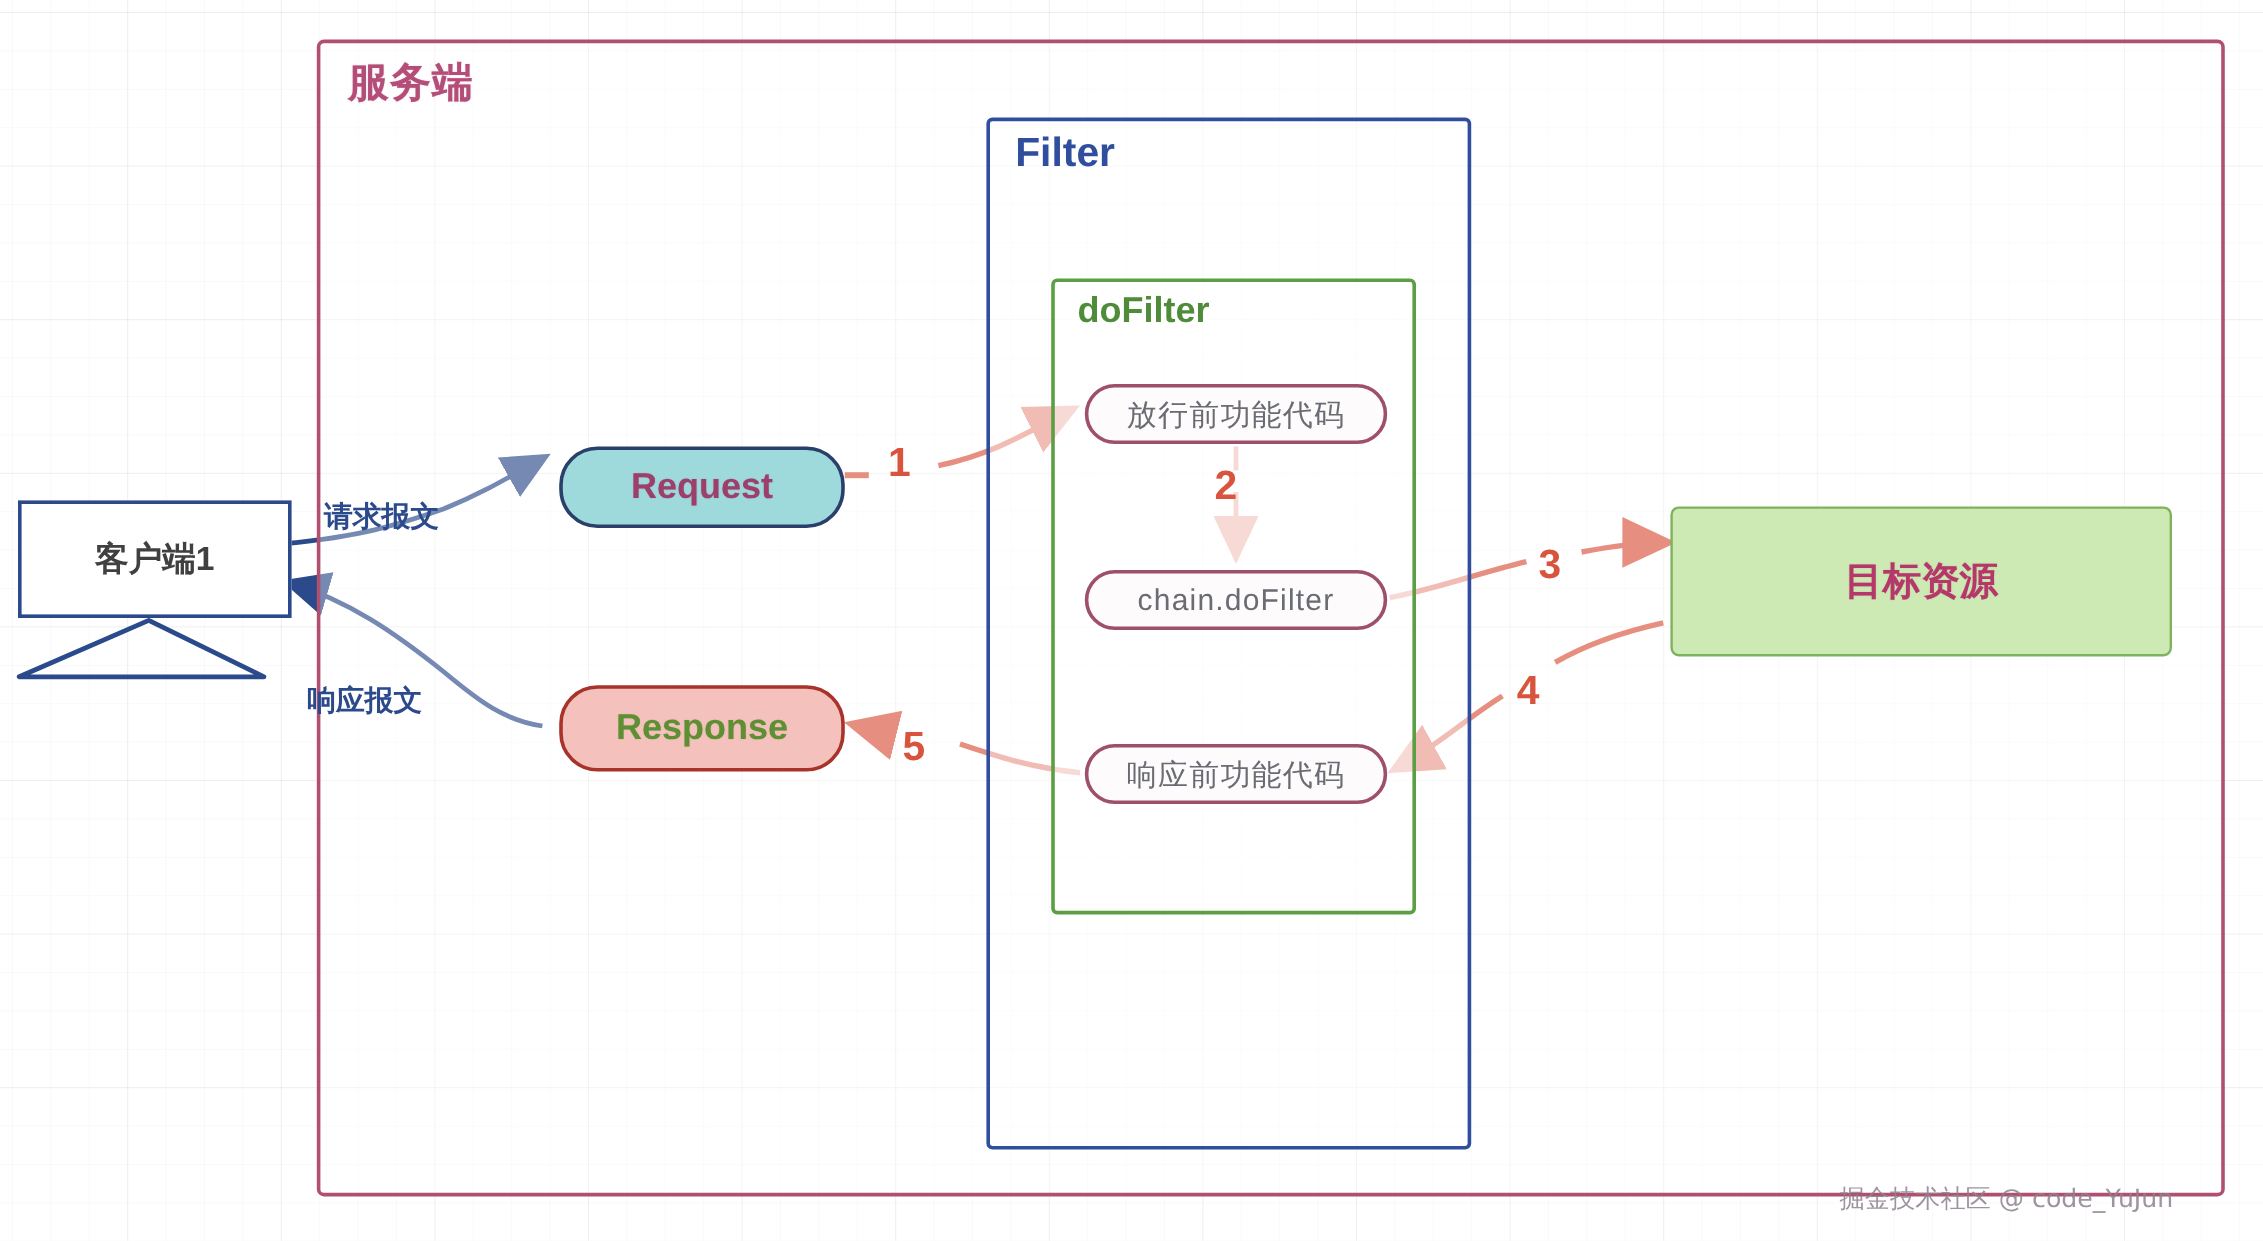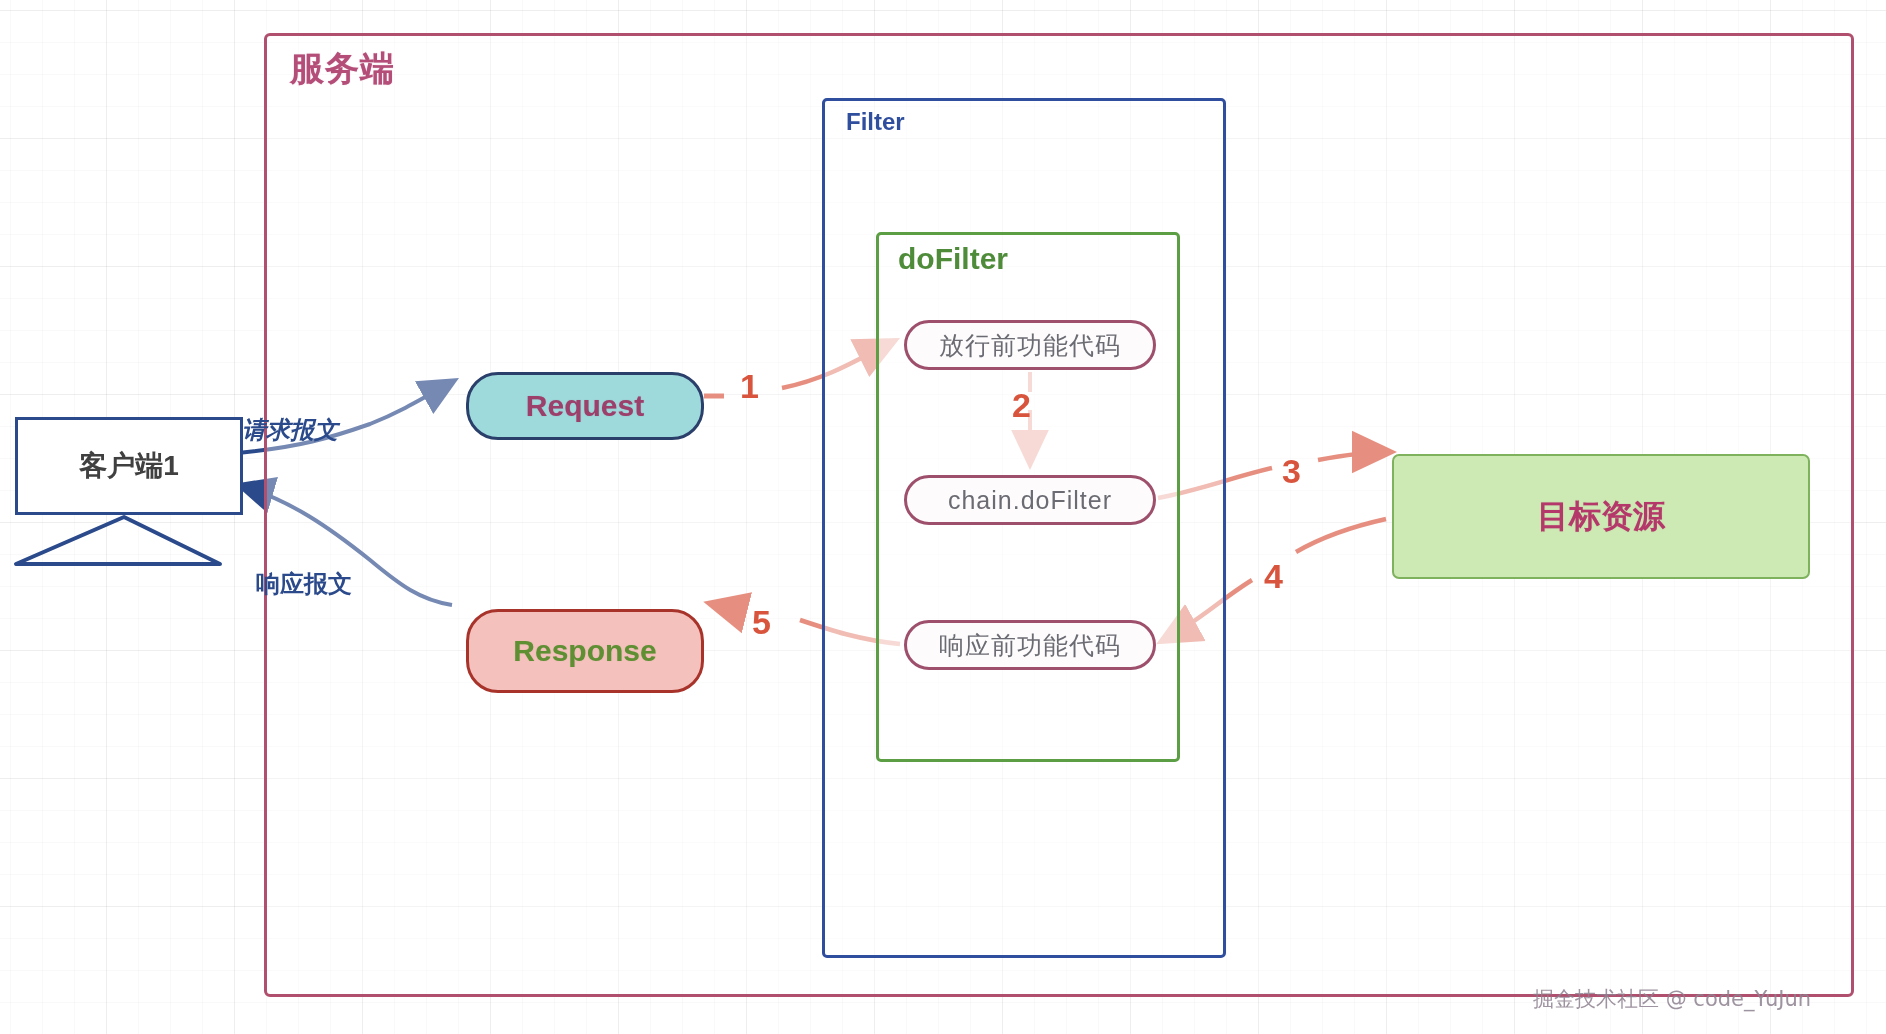--- a/index.html
+++ b/index.html
@@ -47,21 +47,21 @@
   #filter-box {
     left: 822px; top: 98px;
     width: 404px; height: 860px;
     border: 3px solid #2f4f9e;
     border-radius: 5px;
     box-sizing: border-box;
     background: rgba(255,255,255,0.4);
   }
   #filter-title {
     left: 846px; top: 108px;
-    font-size: 24px;
+    font-size: 34px;
     font-weight: bold;
     color: #2f4f9e;
   }
 
   
   #dofilter-box {
     left: 876px; top: 232px;
     width: 304px; height: 530px;
     border: 3px solid #5c9e44;
     border-radius: 5px;
@@ -104,44 +104,42 @@
   }
   #request-box {
     left: 466px; top: 360px; width: 238px; height: 68px;
     background: #9ed9dc;
     border: 3px solid #2b3f6b;
     color: #9c3f6a;
     text-shadow: 0 0 1px rgba(156,63,106,0.35);
     margin-top: 12px;
   }
   #response-box {
-    left: 466px; top: 571px; width: 238px; height: 84px;
+    left: 466px; top: 571px; width: 238px; height: 72px;
     background: #f4c1bd;
     border: 3px solid #a8332b;
     color: #5f8f33;
     text-shadow: 0 0 1px rgba(95,143,51,0.3);
-    margin-top: 38px;
   }
 
   
   #target-box {
     left: 1392px; top: 422px;
     width: 418px; height: 125px;
     background: #cdeab4;
     border: 2px solid #7fb25d;
     border-radius: 7px;
     box-sizing: border-box;
     display: flex;
     align-items: center;
     justify-content: center;
     font-size: 32px;
     font-weight: bold;
     color: #b4396a;
     text-shadow: 0 0 1px rgba(180,57,106,0.4);
-    margin-top: 32px;
   }
 
   
   #client-box {
     left: 15px; top: 417px;
     width: 228px; height: 98px;
     border: 3px solid #2b4a8b;
     box-sizing: border-box;
     background: #ffffff;
     display: flex;
@@ -152,21 +150,21 @@
     color: #404040;
   }
 
   
   .blue-label {
     font-size: 24px;
     font-weight: bold;
     color: #2b4a8b;
     white-space: nowrap;
   }
-  #label-request-msg { left: 242px; top: 414px; font-style: italic; }
+  #label-request-msg { left: 270px; top: 414px; }
   #label-response-msg { left: 256px; top: 568px; text-align: center; }
 
   .step-num {
     font-size: 34px;
     font-weight: bold;
     color: #d9543c;
     white-space: nowrap;
   }
   #step-1 { left: 740px; top: 367px; }
   #step-2 { left: 1012px; top: 386px; }

